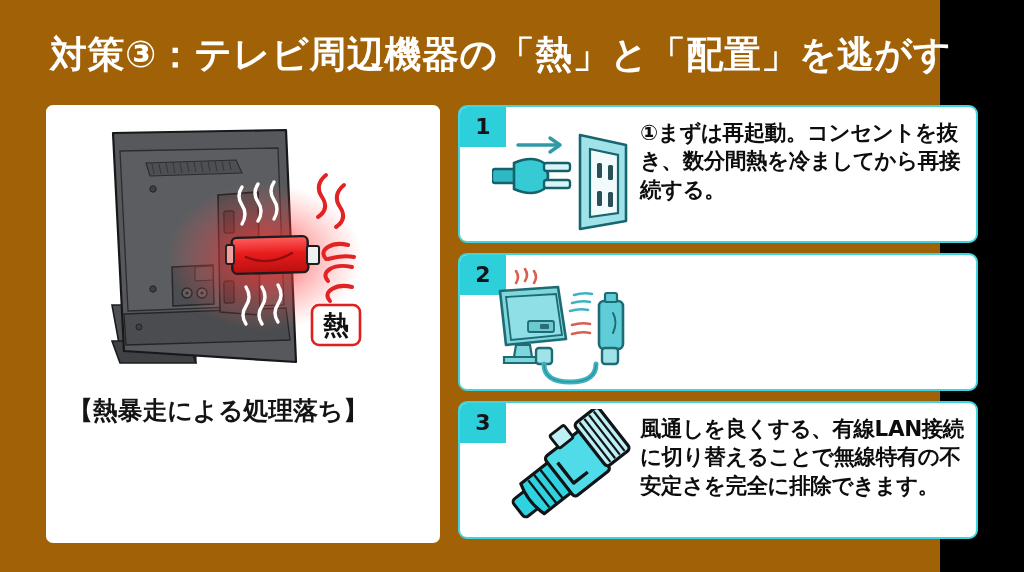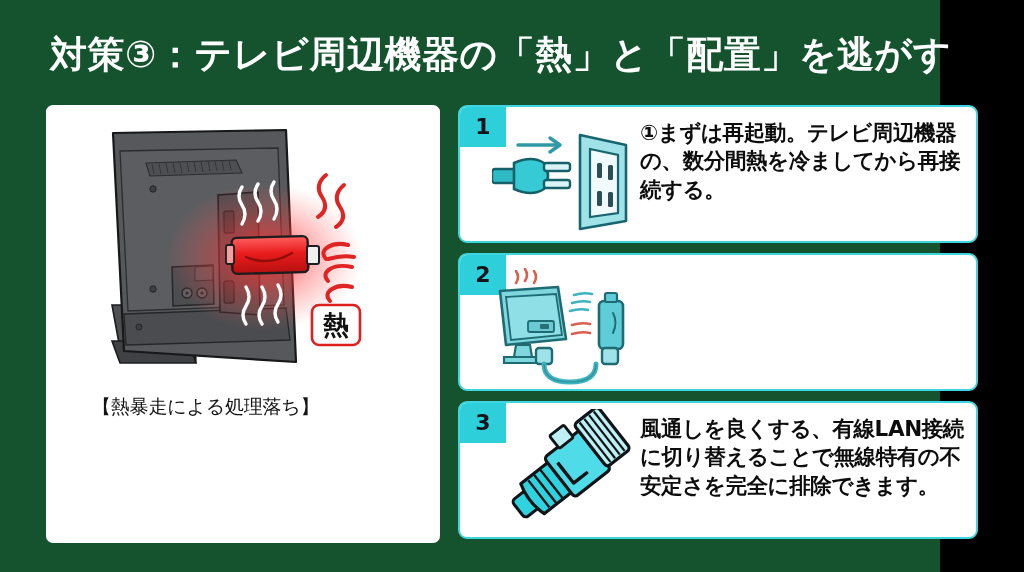--- a/index.html
+++ b/index.html
@@ -2,21 +2,21 @@
 <html><head>
 <meta charset="utf-8">
 <style>
   * { margin:0; padding:0; box-sizing:border-box; }
   html, body {
     width:1024px; height:572px;
     background:#000;
     font-family:"DejaVu Sans","Liberation Sans",sans-serif;
     overflow:hidden;
   }
-  #root { position:relative; width:940px; height:572px; background:#14532d; }
+  #root { position:relative; width:940px; height:572px; background:#a16207; }
 
   
   .title {
     position:absolute; left:50px; top:24px;
     width:930px; height:62px;
     color:#ffffff;
     font-size:37px; font-weight:bold;
     letter-spacing:0.5px;
     line-height:62px;
     white-space:nowrap;
@@ -28,24 +28,24 @@
     width:394px; height:438px;
     background:#ffffff;
     border-radius:7px;
     overflow:hidden;
   }
   .illus-wrap {
     position:absolute; left:0; top:4px;
     width:394px; height:282px;
   }
   .caption {
-    position:absolute; left:32px; top:288px;
+    position:absolute; left:8px; top:288px;
     width:362px;
     color:#141414;
-    font-size:19px; font-weight:normal;
+    font-size:25px; font-weight:bold;
     line-height:1.46;
     letter-spacing:-0.2px;
   }
   .caption .cap-head { display:block; text-indent:14px; }
   .caption .cap-body { display:block; }
 
   
   .card {
     position:absolute; left:458px;
     width:520px; height:138px;
@@ -212,21 +212,21 @@
         <rect x="52" y="67" width="26" height="8" rx="2.5" fill="#d9f4f7" stroke="#16606a" stroke-width="2.4"></rect>
 
         <polygon points="88,22 134,32 134,108 88,116" fill="#9fe2e8" stroke="#17656f" stroke-width="2.6" stroke-linejoin="round"></polygon>
         <polygon points="98,36 126,42 126,100 98,104" fill="#f2fbfc" stroke="#17656f" stroke-width="2.2"></polygon>
         <rect x="105" y="50" width="5" height="15" rx="1.5" fill="#2a4f56"></rect>
         <rect x="116" y="52" width="5" height="15" rx="1.5" fill="#2a4f56"></rect>
         <rect x="105" y="78" width="5" height="15" rx="1.5" fill="#2a4f56"></rect>
         <rect x="116" y="79" width="5" height="15" rx="1.5" fill="#2a4f56"></rect>
       </svg>
     </div>
-    <div class="card-text">①まずは再起動。テレビ周辺機器の、数分間熱を冷ましてから再接続する。</div>
+    <div class="card-text">①まずは再起動。コンセントを抜き、数分間熱を冷ましてから再接続する。</div>
   </div>
 
   <div class="card" id="card2">
     <div class="badge">2</div>
     <div class="card-icon">
       <svg viewBox="0 0 150 128" width="150" height="128">
 
         <g stroke="#d9604f" stroke-width="2.6" fill="none" stroke-linecap="round">
           <path d="M24,22 q4,-6 0,-12"></path>
           <path d="M33,20 q4,-6 0,-12"></path>

